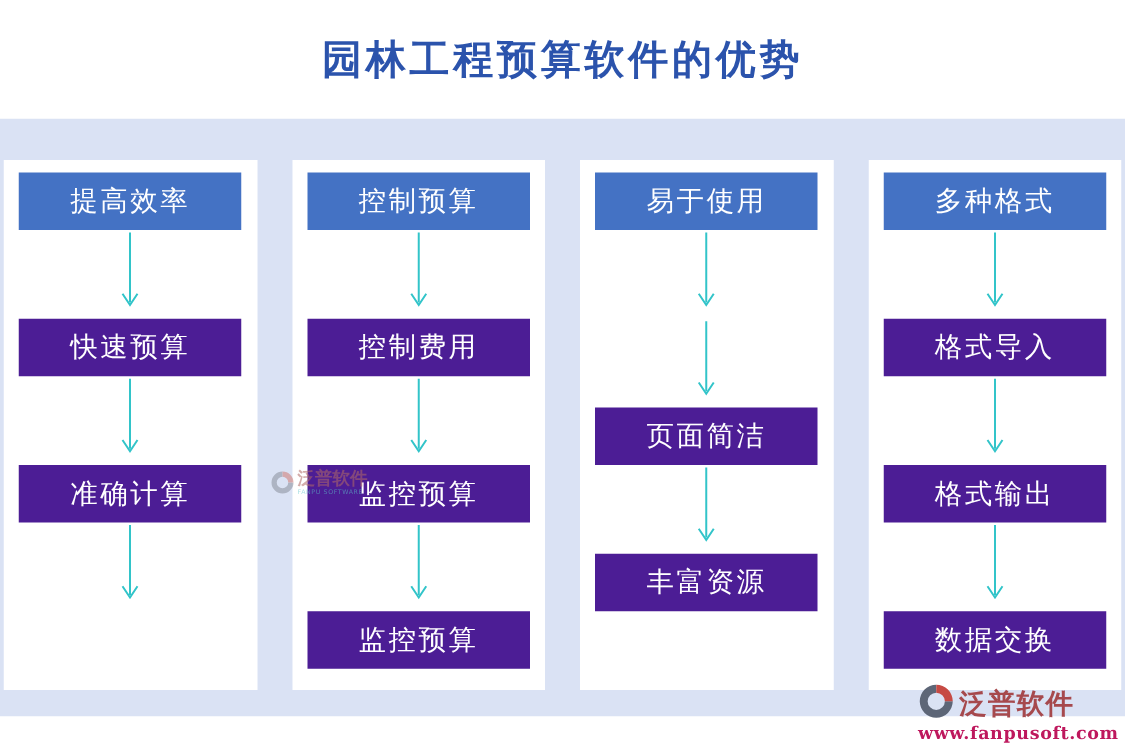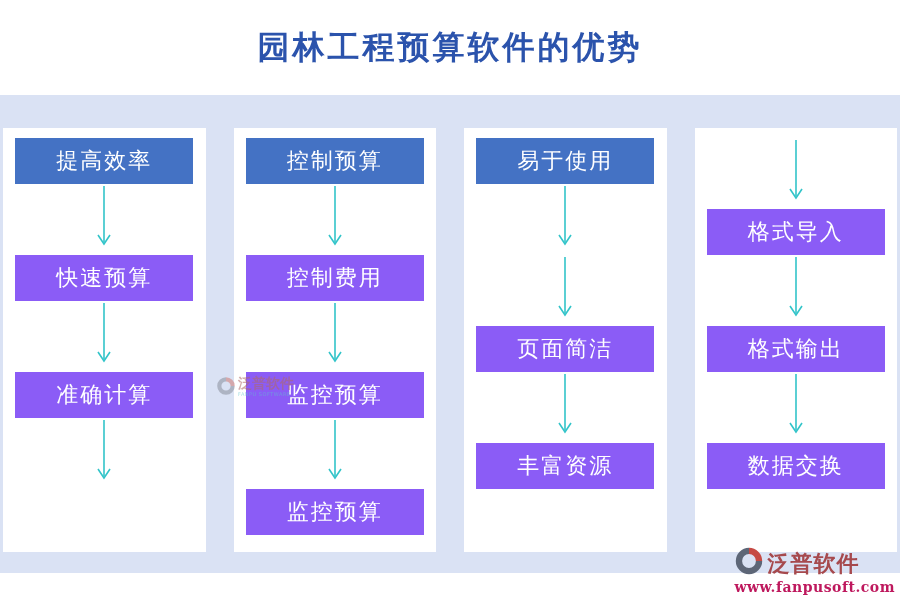--- a/index.html
+++ b/index.html
@@ -28,21 +28,21 @@
     flex:1;background:#ffffff;box-sizing:border-box;
     display:flex;flex-direction:column;align-items:center;
     padding-top:10px;
   }
   .node{
     width:178px;height:46px;flex:0 0 46px;
     display:flex;align-items:center;justify-content:center;
     color:#ffffff;font-size:22px;letter-spacing:2px;white-space:nowrap;
   }
   .node.header{background:#4472C4;}
-  .node.step{background:#8b5cf6;}
+  .node.step{background:#4c1d95;}
   .arrow{
     height:71px;flex:0 0 71px;
     display:flex;align-items:flex-start;justify-content:center;
   }
   
   .watermark{
     position:absolute;left:216px;top:376px;width:74px;
     opacity:0.55;z-index:5;display:flex;align-items:flex-start;gap:2px;
   }
   .watermark .wm-text{display:flex;flex-direction:column;line-height:1;}
@@ -143,20 +143,21 @@
     <div class="arrow">
         <svg width="18" height="68" viewBox="0 0 18 68">
           <line x1="9" y1="2" x2="9" y2="58" stroke="#32C4C9" stroke-width="1.6"></line>
           <polyline points="3,51 9,60 15,51" fill="none" stroke="#32C4C9" stroke-width="1.6"></polyline>
         </svg>
       </div>
     <div class="node step">丰富资源</div>
   </div>
 
   <div class="panel">
+    <div class="node header">多种格式</div>
     <div class="arrow">
         <svg width="18" height="68" viewBox="0 0 18 68">
           <line x1="9" y1="2" x2="9" y2="58" stroke="#32C4C9" stroke-width="1.6"></line>
           <polyline points="3,51 9,60 15,51" fill="none" stroke="#32C4C9" stroke-width="1.6"></polyline>
         </svg>
       </div>
     <div class="node step">格式导入</div>
     <div class="arrow">
         <svg width="18" height="68" viewBox="0 0 18 68">
           <line x1="9" y1="2" x2="9" y2="58" stroke="#32C4C9" stroke-width="1.6"></line>

